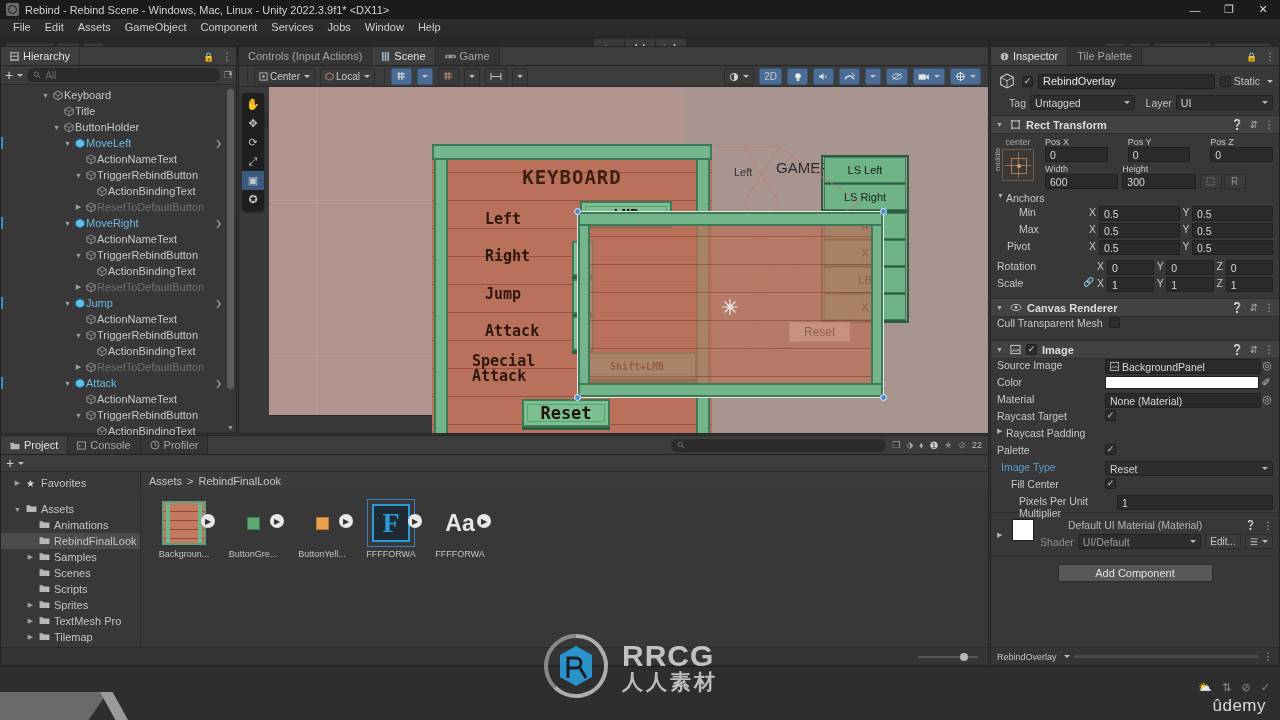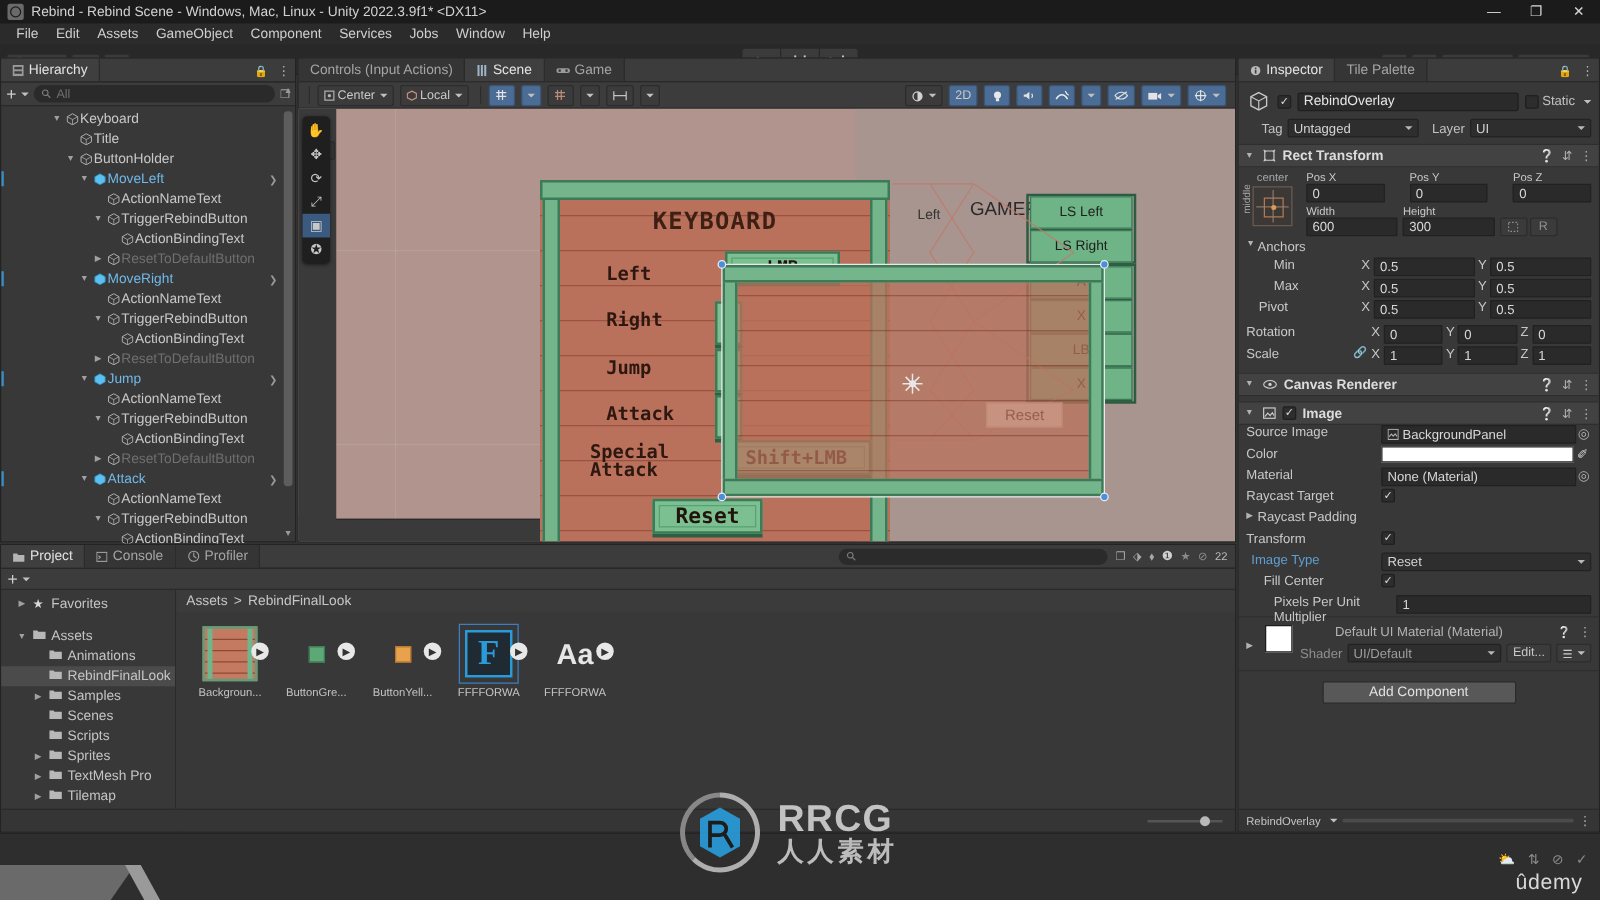--- a/index.html
+++ b/index.html
@@ -869,21 +869,21 @@
         <div class="kb-rowlabel" style="left:40px;top:210px;white-space:pre-line;">Special
 Attack</div>
 
         <div class="greenbtn" style="left:148px;top:57px;width:92px;height:25px;font-size:14px;">
           <span class="inner"></span>
           <span>LMB</span>
         </div>
         <div class="greenbtn" style="left:140px;top:97px;width:22px;height:35px;"></div>
         <div class="greenbtn" style="left:140px;top:135px;width:22px;height:35px;"></div>
         <div class="greenbtn" style="left:140px;top:172px;width:22px;height:35px;"></div>
-        <div class="greenbtn" style="left:145px;top:208px;width:120px;height:28px;font-size:15px;">
+        <div class="greenbtn" style="left:145px;top:208px;width:120px;height:28px;font-size:10px;">
           <span class="inner"></span>
           <span>Shift+LMB</span>
         </div>
         <div class="greenbtn" style="left:90px;top:255px;width:88px;height:28px;font-size:17px;">
           <span class="inner"></span>
           <span>Reset</span>
         </div>
       </div>
 
       <div class="sel-rect" style="left:338px;top:124px;width:307px;height:187px;"></div>
@@ -1099,20 +1099,24 @@
             <ellipse cx="6.5" cy="5" rx="5.6" ry="3.4" fill="none" stroke="#cfcfcf"></ellipse>
             <circle cx="6.5" cy="5" r="1.5" fill="#cfcfcf"></circle>
           </svg>
         <span class="ch-title">Canvas Renderer</span>
         <span class="ch-right">
           <span>❔</span>
           <span>⇵</span>
           <span>⋮</span>
         </span>
       </div>
+      <div class="rowline" style="height:19px;">
+        <span class="prop-label" style="width:112px;">Cull Transparent Mesh</span>
+        <span class="cbox"></span>
+      </div>
 
       <div class="comp-header" style="margin-top:4px;">
         <span class="foldout">▼</span>
         <svg width="11" height="11" viewBox="0 0 12 12">
             <rect x="1" y="1.5" width="10" height="9" fill="none" stroke="#cfcfcf"></rect>
             <path d="M2 9l2.6-3 2 2.2L8.6 5.6 10 8" fill="none" stroke="#cfcfcf"></path>
           </svg>
         <span class="cbox on"></span>
         <span class="ch-title">Image</span>
         <span class="ch-right">
@@ -1145,21 +1149,21 @@
       </div>
       <div class="rowline">
         <span class="prop-label" style="width:108px;">Raycast Target</span>
         <span class="cbox on"></span>
       </div>
       <div class="rowline">
         <span class="foldout">▶</span>
         <span class="prop-label">Raycast Padding</span>
       </div>
       <div class="rowline">
-        <span class="prop-label" style="width:108px;">Transform</span>
+        <span class="prop-label" style="width:108px;">Palette</span>
         <span class="cbox on"></span>
       </div>
       <div class="rowline">
         <span class="prop-label" style="width:108px;padding-left:4px;color:#5f9fd0;">Image Type</span>
         <div class="dropdown" style="flex:1;">
           <span>Reset</span>
           <span class="dd-caret"></span>
         </div>
       </div>
       <div class="rowline">

